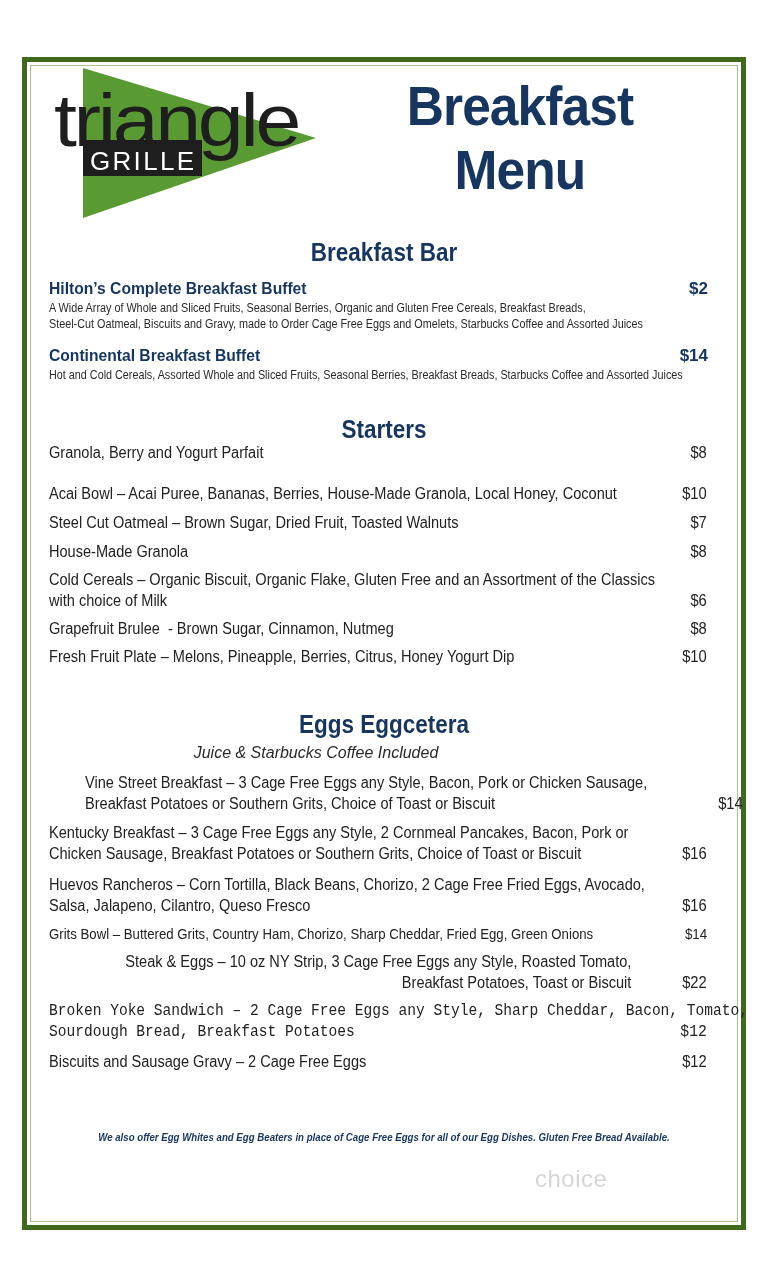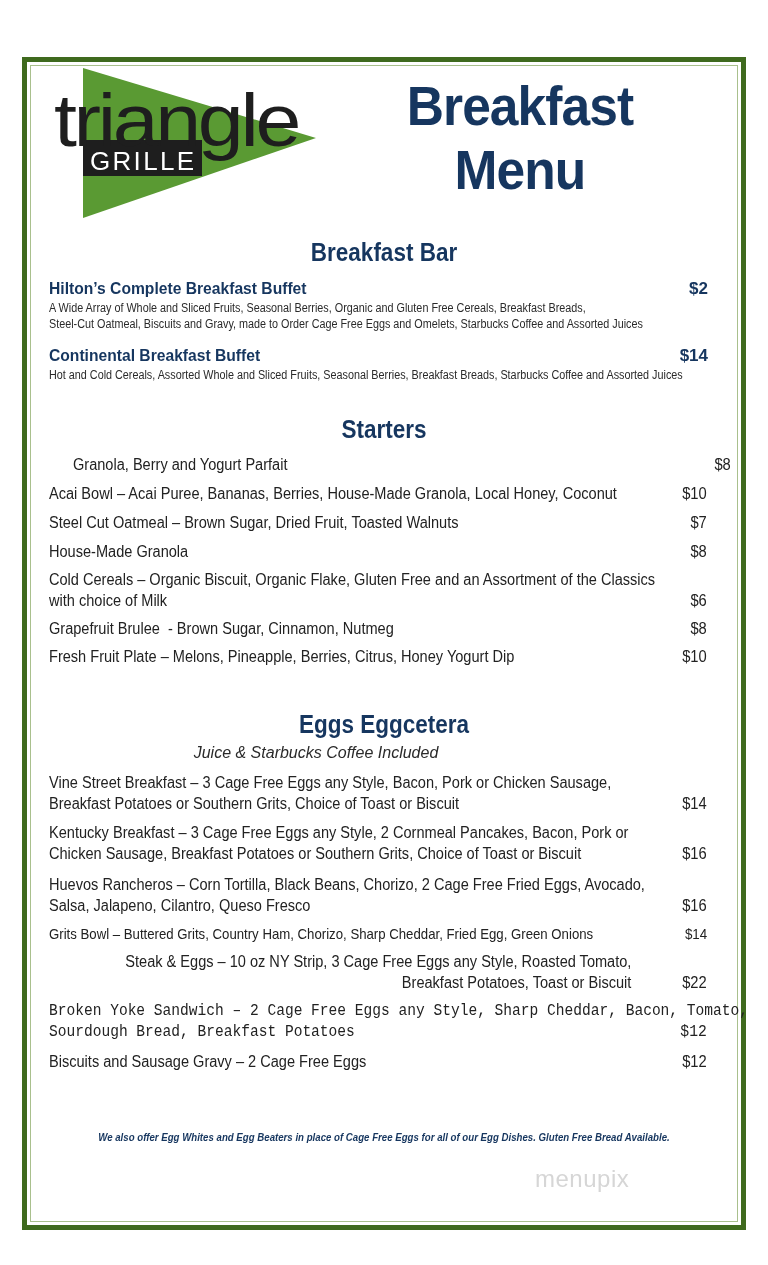--- a/index.html
+++ b/index.html
@@ -157,21 +157,21 @@
 <div class="bar-item-price" style="top:279px;">$2</div>
 <div class="bar-item-desc" style="top:300px;">A Wide Array of Whole and Sliced Fruits, Seasonal Berries, Organic and Gluten Free Cereals, Breakfast Breads,</div>
 <div class="bar-item-desc" style="top:316px;">Steel-Cut Oatmeal, Biscuits and Gravy, made to Order Cage Free Eggs and Omelets, Starbucks Coffee and Assorted Juices</div>
 
 <div class="bar-item-name" style="top:346px;">Continental Breakfast Buffet</div>
 <div class="bar-item-price" style="top:346px;">$14</div>
 <div class="bar-item-desc" style="top:367px;">Hot and Cold Cereals, Assorted Whole and Sliced Fruits, Seasonal Berries, Breakfast Breads, Starbucks Coffee and Assorted Juices</div>
 
 <div class="section-title" style="top:415px;">Starters</div>
 
-<div class="item" style="top:454px;margin-left:24px;">
+<div class="item" style="top:442px;">
   <span class="desc">Granola, Berry and Yogurt Parfait</span>
   <span class="price">$8</span>
 </div>
 <div class="item" style="top:483px;">
   <span class="desc">Acai Bowl – Acai Puree, Bananas, Berries, House-Made Granola, Local Honey, Coconut</span>
   <span class="price">$10</span>
 </div>
 <div class="item" style="top:512px;">
   <span class="desc">Steel Cut Oatmeal – Brown Sugar, Dried Fruit, Toasted Walnuts</span>
   <span class="price">$7</span>
@@ -190,21 +190,21 @@
   <span class="price">$8</span>
 </div>
 <div class="item" style="top:646px;">
   <span class="desc">Fresh Fruit Plate – Melons, Pineapple, Berries, Citrus, Honey Yogurt Dip</span>
   <span class="price">$10</span>
 </div>
 
 <div class="section-title" style="top:710px;">Eggs Eggcetera</div>
 <div class="section-sub" style="top:744px;">Juice &amp; Starbucks Coffee Included</div>
 
-<div class="item" style="top:772px;">
+<div class="item" style="top:772px;margin-left:36px;">
   <span class="desc">Vine Street Breakfast – 3 Cage Free Eggs any Style, Bacon, Pork or Chicken Sausage,
 Breakfast Potatoes or Southern Grits, Choice of Toast or Biscuit</span>
   <span class="price">$14</span>
 </div>
 <div class="item" style="top:822px;">
   <span class="desc">Kentucky Breakfast – 3 Cage Free Eggs any Style, 2 Cornmeal Pancakes, Bacon, Pork or
 Chicken Sausage, Breakfast Potatoes or Southern Grits, Choice of Toast or Biscuit</span>
   <span class="price">$16</span>
 </div>
 <div class="item" style="top:874px;">
@@ -226,13 +226,13 @@
 Sourdough Bread, Breakfast Potatoes</span>
   <span class="price">$12</span>
 </div>
 <div class="item" style="top:1051px;">
   <span class="desc">Biscuits and Sausage Gravy – 2 Cage Free Eggs</span>
   <span class="price">$12</span>
 </div>
 
 <div class="footnote">We also offer Egg Whites and Egg Beaters in place of Cage Free Eggs for all of our Egg Dishes. Gluten Free Bread Available.</div>
 
-<div class="watermark">menupix</div>
+<div class="watermark">choice</div>
 
 </body></html>

